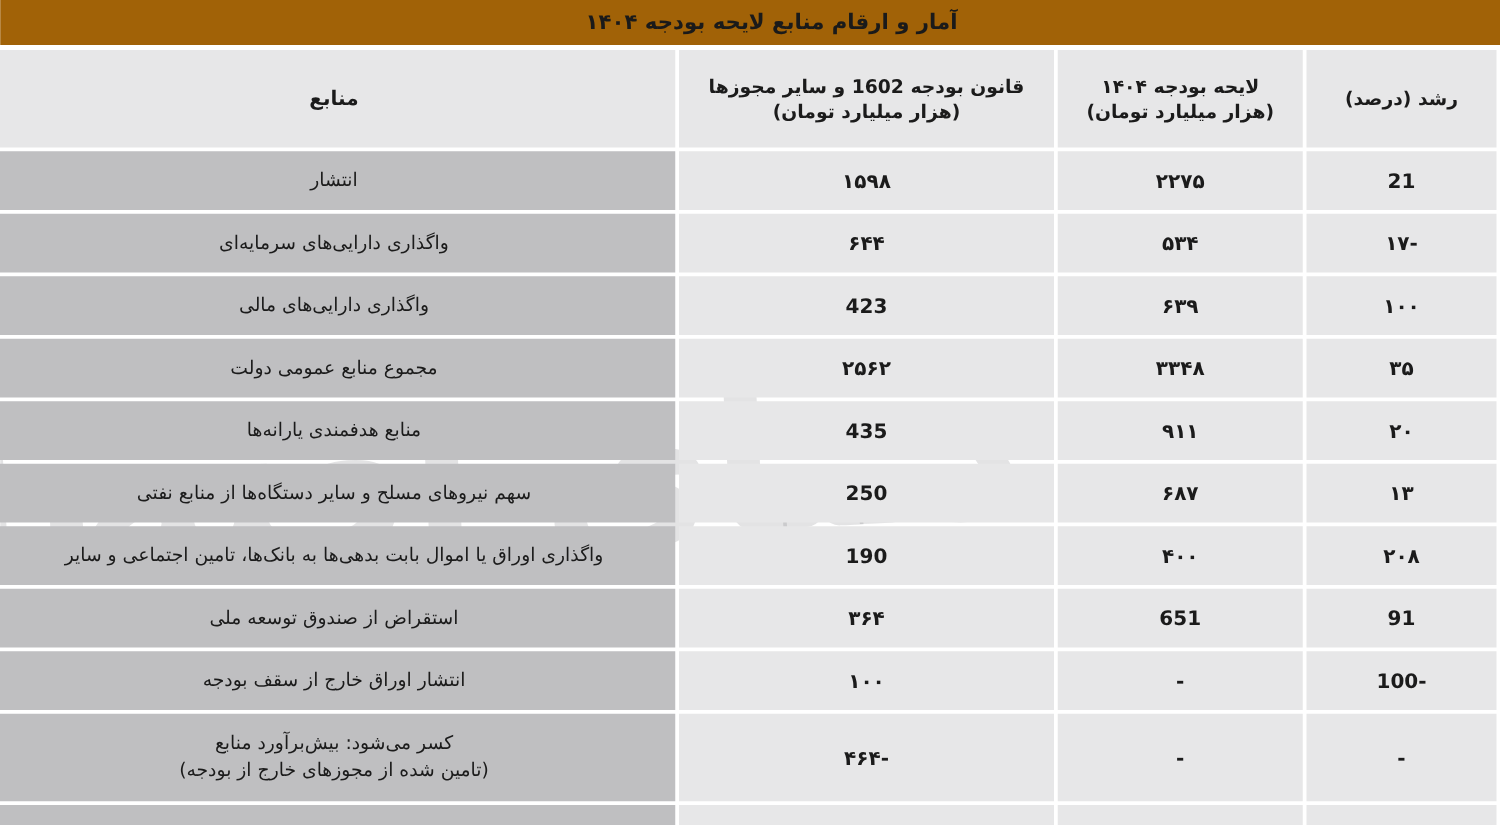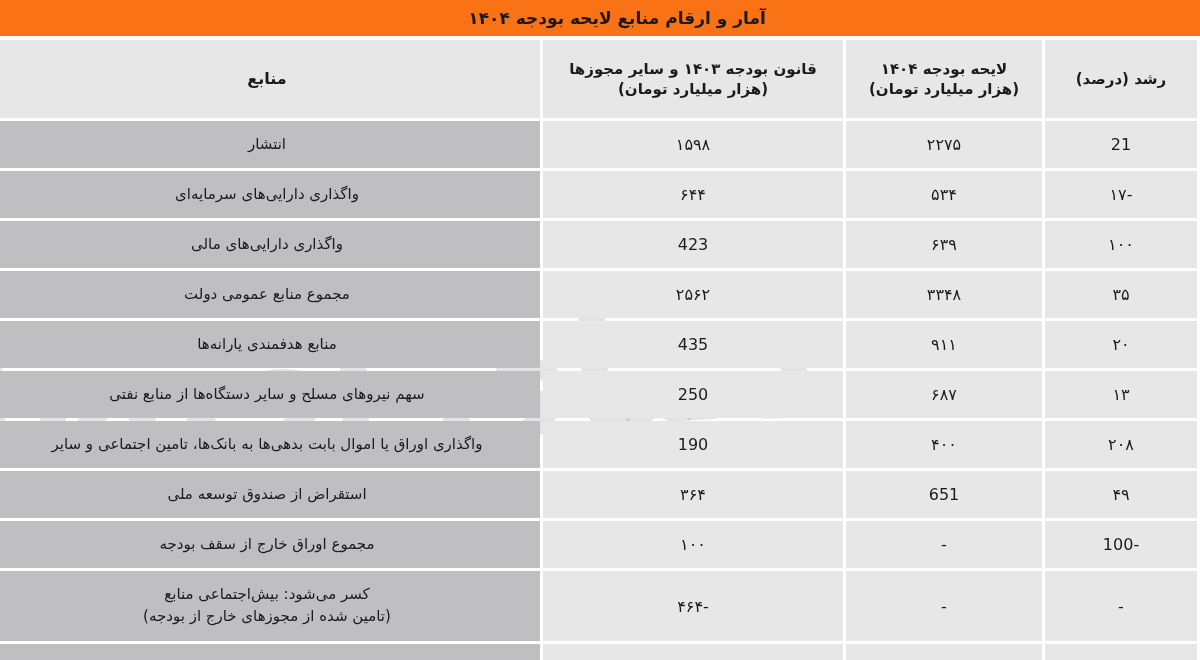--- a/index.html
+++ b/index.html
@@ -60,21 +60,21 @@
     white-space:nowrap;
     transform:rotate(-4deg);
   }
 
   
   .title-bar {
     position:relative;
     z-index:8;
     width:1200px;
     height:36px;
-    background:#f97316;
+    background:#a16207;
     color:#1a1a1a;
     font-size:17px;
     font-weight:700;
     display:flex;
     align-items:center;
     justify-content:center;
     letter-spacing:0px;
     padding-left:34px;
   }
 
@@ -124,21 +124,21 @@
     text-align:center;
     font-size:15px;
     line-height:1.45;
     font-weight:500;
   }
 
   tbody tr.row-tall td { height:70px; }
 
   tbody td.num {
     font-size:16px;
-    font-weight:400;
+    font-weight:700;
   }
 </style>
 </head>
 <body>
 
 <div id="table-root">
 
   <div class="watermark-layer">
     <div class="wm-main">دنیای اقتصاد</div>
     <div class="wm-sub">روزنامه صبح ایران</div>
@@ -154,21 +154,21 @@
       <col class="c-label">
     </colgroup>
     <thead>
       <tr>
         <th class="head-growth">رشد (درصد)</th>
         <th class="head-new">
           <div>لایحه بودجه ۱۴۰۴</div>
           <div>(هزار میلیارد تومان)</div>
         </th>
         <th class="head-old">
-          <div>قانون بودجه ۱۴۰۳ و سایر مجوزها</div>
+          <div>قانون بودجه 1602 و سایر مجوزها</div>
           <div>(هزار میلیارد تومان)</div>
         </th>
         <th class="head-label">منابع</th>
       </tr>
     </thead>
     <tbody id="table-body">
         <tr>
           <td class="num">21</td>
           <td class="num">۲۲۷۵</td>
           <td class="num">۱۵۹۸</td>
@@ -218,41 +218,41 @@
         </tr>
         <tr>
           <td class="num">۲۰۸</td>
           <td class="num">۴۰۰</td>
           <td class="num">190</td>
           <td class="cell-label">
             <div>واگذاری اوراق یا اموال بابت بدهی‌ها به بانک‌ها، تامین اجتماعی و سایر</div>
           </td>
         </tr>
         <tr>
-          <td class="num">۴۹</td>
+          <td class="num">91</td>
           <td class="num">651</td>
           <td class="num">۳۶۴</td>
           <td class="cell-label">
             <div>استقراض از صندوق توسعه ملی</div>
           </td>
         </tr>
         <tr>
           <td class="num">-100</td>
           <td class="num">-</td>
           <td class="num">۱۰۰</td>
           <td class="cell-label">
-            <div>مجموع اوراق خارج از سقف بودجه</div>
+            <div>انتشار اوراق خارج از سقف بودجه</div>
           </td>
         </tr>
         <tr class="row-tall">
           <td class="num">-</td>
           <td class="num">-</td>
           <td class="num">-۴۶۴</td>
           <td class="cell-label">
-            <div>کسر می‌شود: بیش‌اجتماعی منابع</div>
+            <div>کسر می‌شود: بیش‌برآورد منابع</div>
             <div>(تامین شده از مجوزهای خارج از بودجه)</div>
           </td>
         </tr>
         <tr>
           <td class="num">۴۷</td>
           <td class="num">۵۹۸۸</td>
           <td class="num">۴۰۶۱</td>
           <td class="cell-label">
             <div>جمع کل منابع</div>
           </td>

